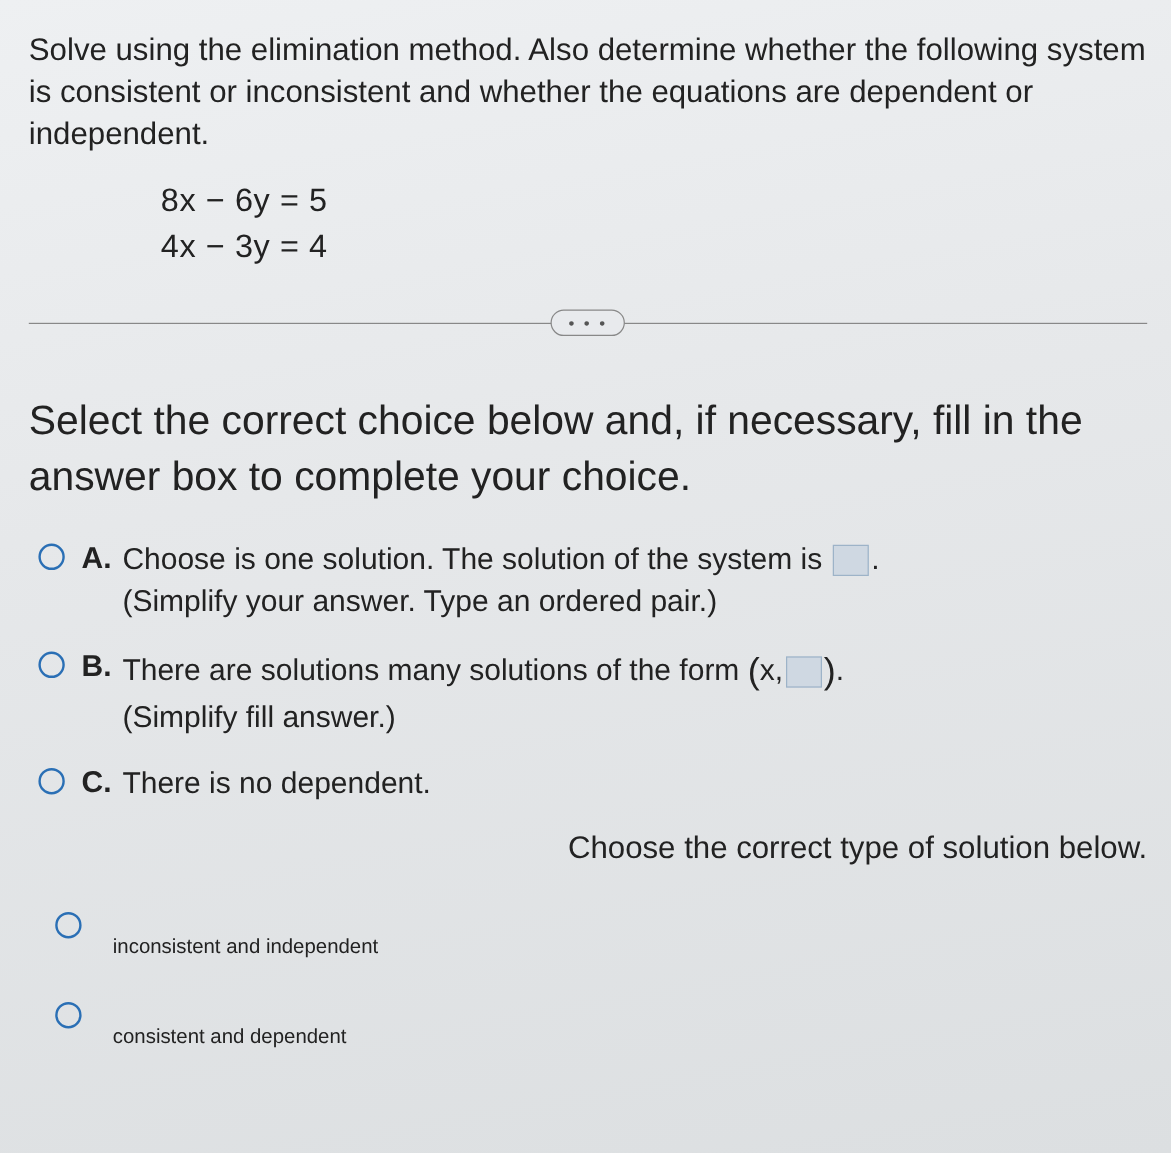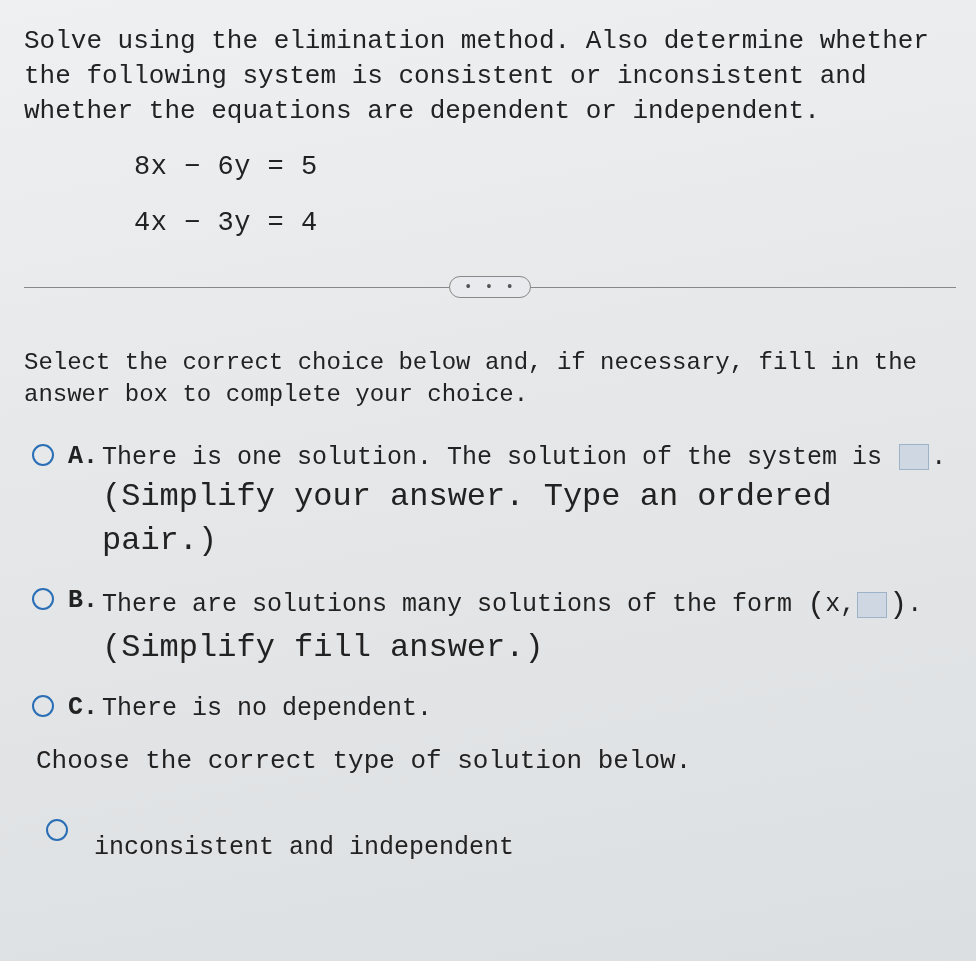--- a/index.html
+++ b/index.html
@@ -10,38 +10,36 @@
     height: 961px;
     background: #e8eaed;
     font-family: Arial, Helvetica, sans-serif;
     color: #222;
     overflow: hidden;
   }
   .page {
     padding: 24px 20px 4px 24px;
     background: linear-gradient(170deg, #eef0f2 0%, #e6e8ea 40%, #dcdfe1 100%);
     min-height: 100%;
-    font-family: Liberation Mono, monospace;
   }
   .question-text {
     font-size: 26px;
     line-height: 1.35;
     color: #222;
     margin-bottom: 18px;
   }
   .equations {
     margin-left: 110px;
     margin-top: 20px;
     margin-bottom: 20px;
   }
   .eqline {
     font-size: 27px;
     line-height: 1.4;
     letter-spacing: 0.5px;
-    margin-top: 18px;
   }
   .divider-wrap {
     position: relative;
     margin: 34px 0 50px 0;
     height: 20px;
   }
   .divider-line {
     border: none;
     border-top: 1px solid #888;
     margin: 0;
@@ -58,21 +56,21 @@
     background: #e8eaed;
     border: 1px solid #888;
     border-radius: 12px;
     padding: 2px 14px;
     font-size: 14px;
     letter-spacing: 2px;
     color: #555;
     cursor: pointer;
   }
   .instructions {
-    font-size: 24px;
+    font-size: 34px;
     line-height: 1.35;
     margin-bottom: 28px;
   }
   .choices { margin-left: 8px; }
   .choice-row {
     display: flex;
     align-items: flex-start;
     margin-bottom: 20px;
   }
   .radio-outer {
@@ -103,34 +101,35 @@
     display: inline-block;
     width: 30px;
     height: 26px;
     background: #cfd8e2;
     border: 1px solid #9db3c8;
     vertical-align: middle;
     margin: 0 2px;
   }
   .hint {
     display: block;
-    font-size: 32px;
+    font-size: 25px;
   }
   .sub-instruction {
     font-size: 26px;
-    margin: 18px 0 22px 12px;
+    margin: 18px 0 22px 0;
+    text-align: right;
   }
   .type-row {
     display: flex;
     align-items: center;
     margin-bottom: 20px;
     margin-left: 22px;
   }
   .type-row .radio-outer { margin-right: 26px; margin-top: 0; }
-  .type-text { font-size: 25px; margin-top: 35px; }
+  .type-text { font-size: 17px; margin-top: 35px; }
   .paren { font-size: 30px; vertical-align: -2px; }
 </style>
 </head>
 <body>
 
 <div class="page">
 
   <div class="question-text">Solve using the elimination method. Also determine whether the following system is consistent or inconsistent and whether the equations are dependent or independent.</div>
 
   <div class="equations">
@@ -144,21 +143,21 @@
   </div>
 
   <div class="instructions">Select the correct choice below and, if necessary, fill in the answer box to complete your choice.</div>
 
   <div class="choices">
 
     <div class="choice-row">
       <div class="radio-outer"></div>
       <div class="choice-label">A.</div>
       <div class="choice-body">
-        <span>There is one solution. The solution of the system is </span><span class="ans-box"></span><span>.</span>
+        <span>Choose is one solution. The solution of the system is </span><span class="ans-box"></span><span>.</span>
         <span class="hint">(Simplify your answer. Type an ordered pair.)</span>
       </div>
     </div>
 
     <div class="choice-row">
       <div class="radio-outer"></div>
       <div class="choice-label">B.</div>
       <div class="choice-body">
         <span>There are solutions many solutions of the form </span><span class="paren">(</span><span>x,</span><span class="ans-box"></span><span class="paren">)</span><span>.</span>
         <span class="hint">(Simplify fill answer.)</span>
@@ -173,15 +172,19 @@
 
   </div>
 
   <div class="sub-instruction">Choose the correct type of solution below.</div>
 
   <div>
     <div class="type-row">
       <div class="radio-outer"></div>
       <div class="type-text">inconsistent and independent</div>
     </div>
+    <div class="type-row">
+      <div class="radio-outer"></div>
+      <div class="type-text">consistent and dependent</div>
+    </div>
   </div>
 
 </div>
 
 </body></html>

